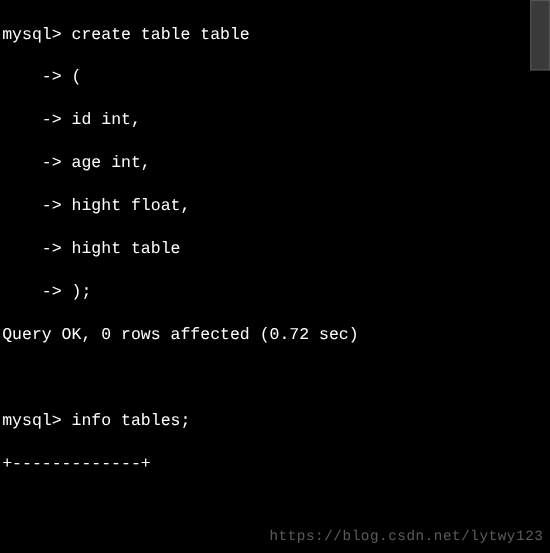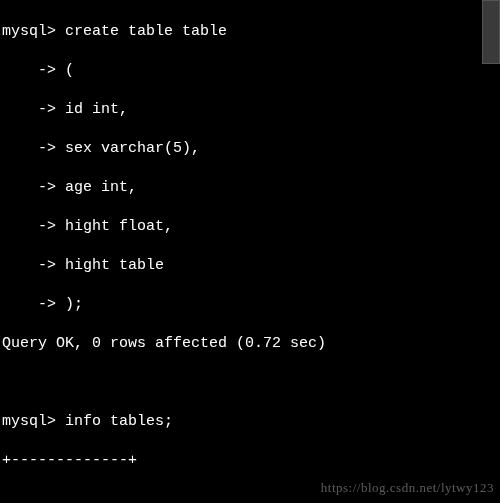--- a/index.html
+++ b/index.html
@@ -1,28 +1,27 @@
 <!DOCTYPE html>
 <html><head>
 <meta charset="utf-8">
 <style>
   html,body{margin:0;padding:0;background:#000;color:#fff;font-family:"Courier New",monospace;font-size:15px;line-height:1.3;width:500px;height:503px;overflow:hidden}
   .term{padding:2px 2px 0 2px;white-space:pre}
   .line{display:block}
-  .watermark{position:absolute;right:6px;bottom:6px;color:rgba(200,200,200,.45);font-size:13px;letter-spacing:.5px;pointer-events:none;font-family:Liberation Serif, serif}
+  .watermark{position:absolute;right:6px;bottom:6px;color:rgba(200,200,200,.45);font-size:13px;letter-spacing:.5px;pointer-events:none;font-family:Liberation Mono, monospace}
   .scrollbar{position:absolute;right:0;top:0;width:16px;height:62px;background:#3a3a3a;border:1px solid #555}
 </style>
 </head>
 <body>
 
 <div class="term">
 <span class="line"><span>mysql&gt;</span> <span>create table table</span></span>
 <span class="line"><span>    -&gt;</span> <span>(</span></span>
 <span class="line"><span>    -&gt;</span> <span>id int,</span></span>
-<span class="line"><span>    -&gt;</span> <span>sex varchar(5),</span></span>
 <span class="line"><span>    -&gt;</span> <span>age int,</span></span>
 <span class="line"><span>    -&gt;</span> <span>hight float,</span></span>
 <span class="line"><span>    -&gt;</span> <span>hight table</span></span>
 <span class="line"><span>    -&gt;</span> <span>);</span></span>
 <span class="line">Query OK, 0 rows affected (0.72 sec)</span>
 <span class="line"> </span>
 <span class="line"><span>mysql&gt;</span> <span>info tables;</span></span>
 <span class="line">+-------------+</span>
 
 

